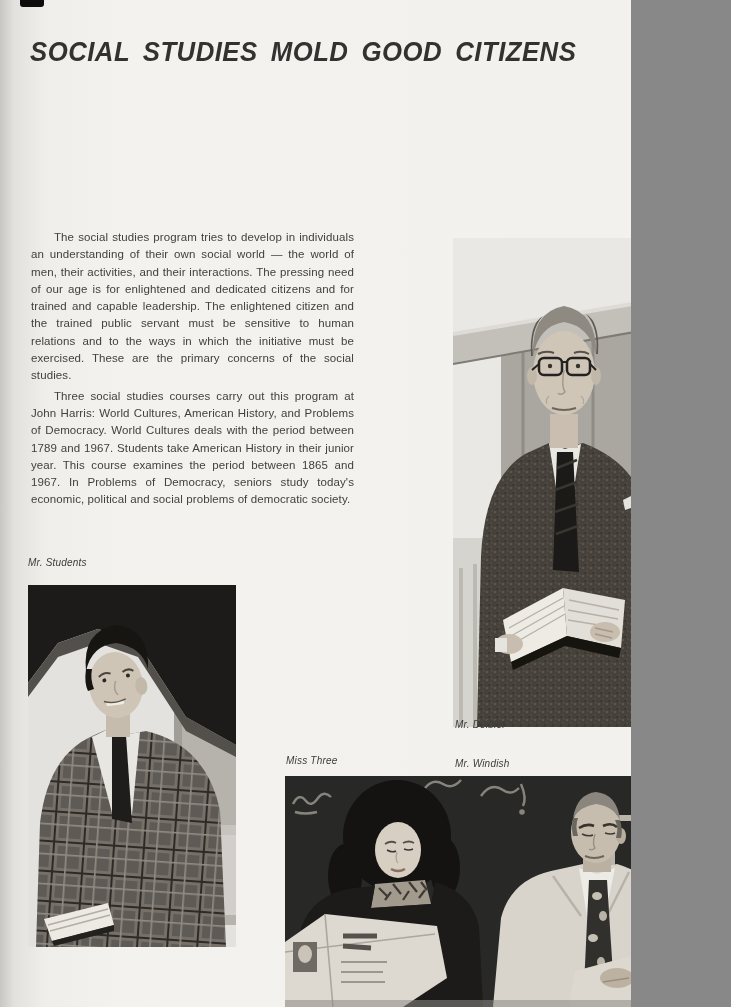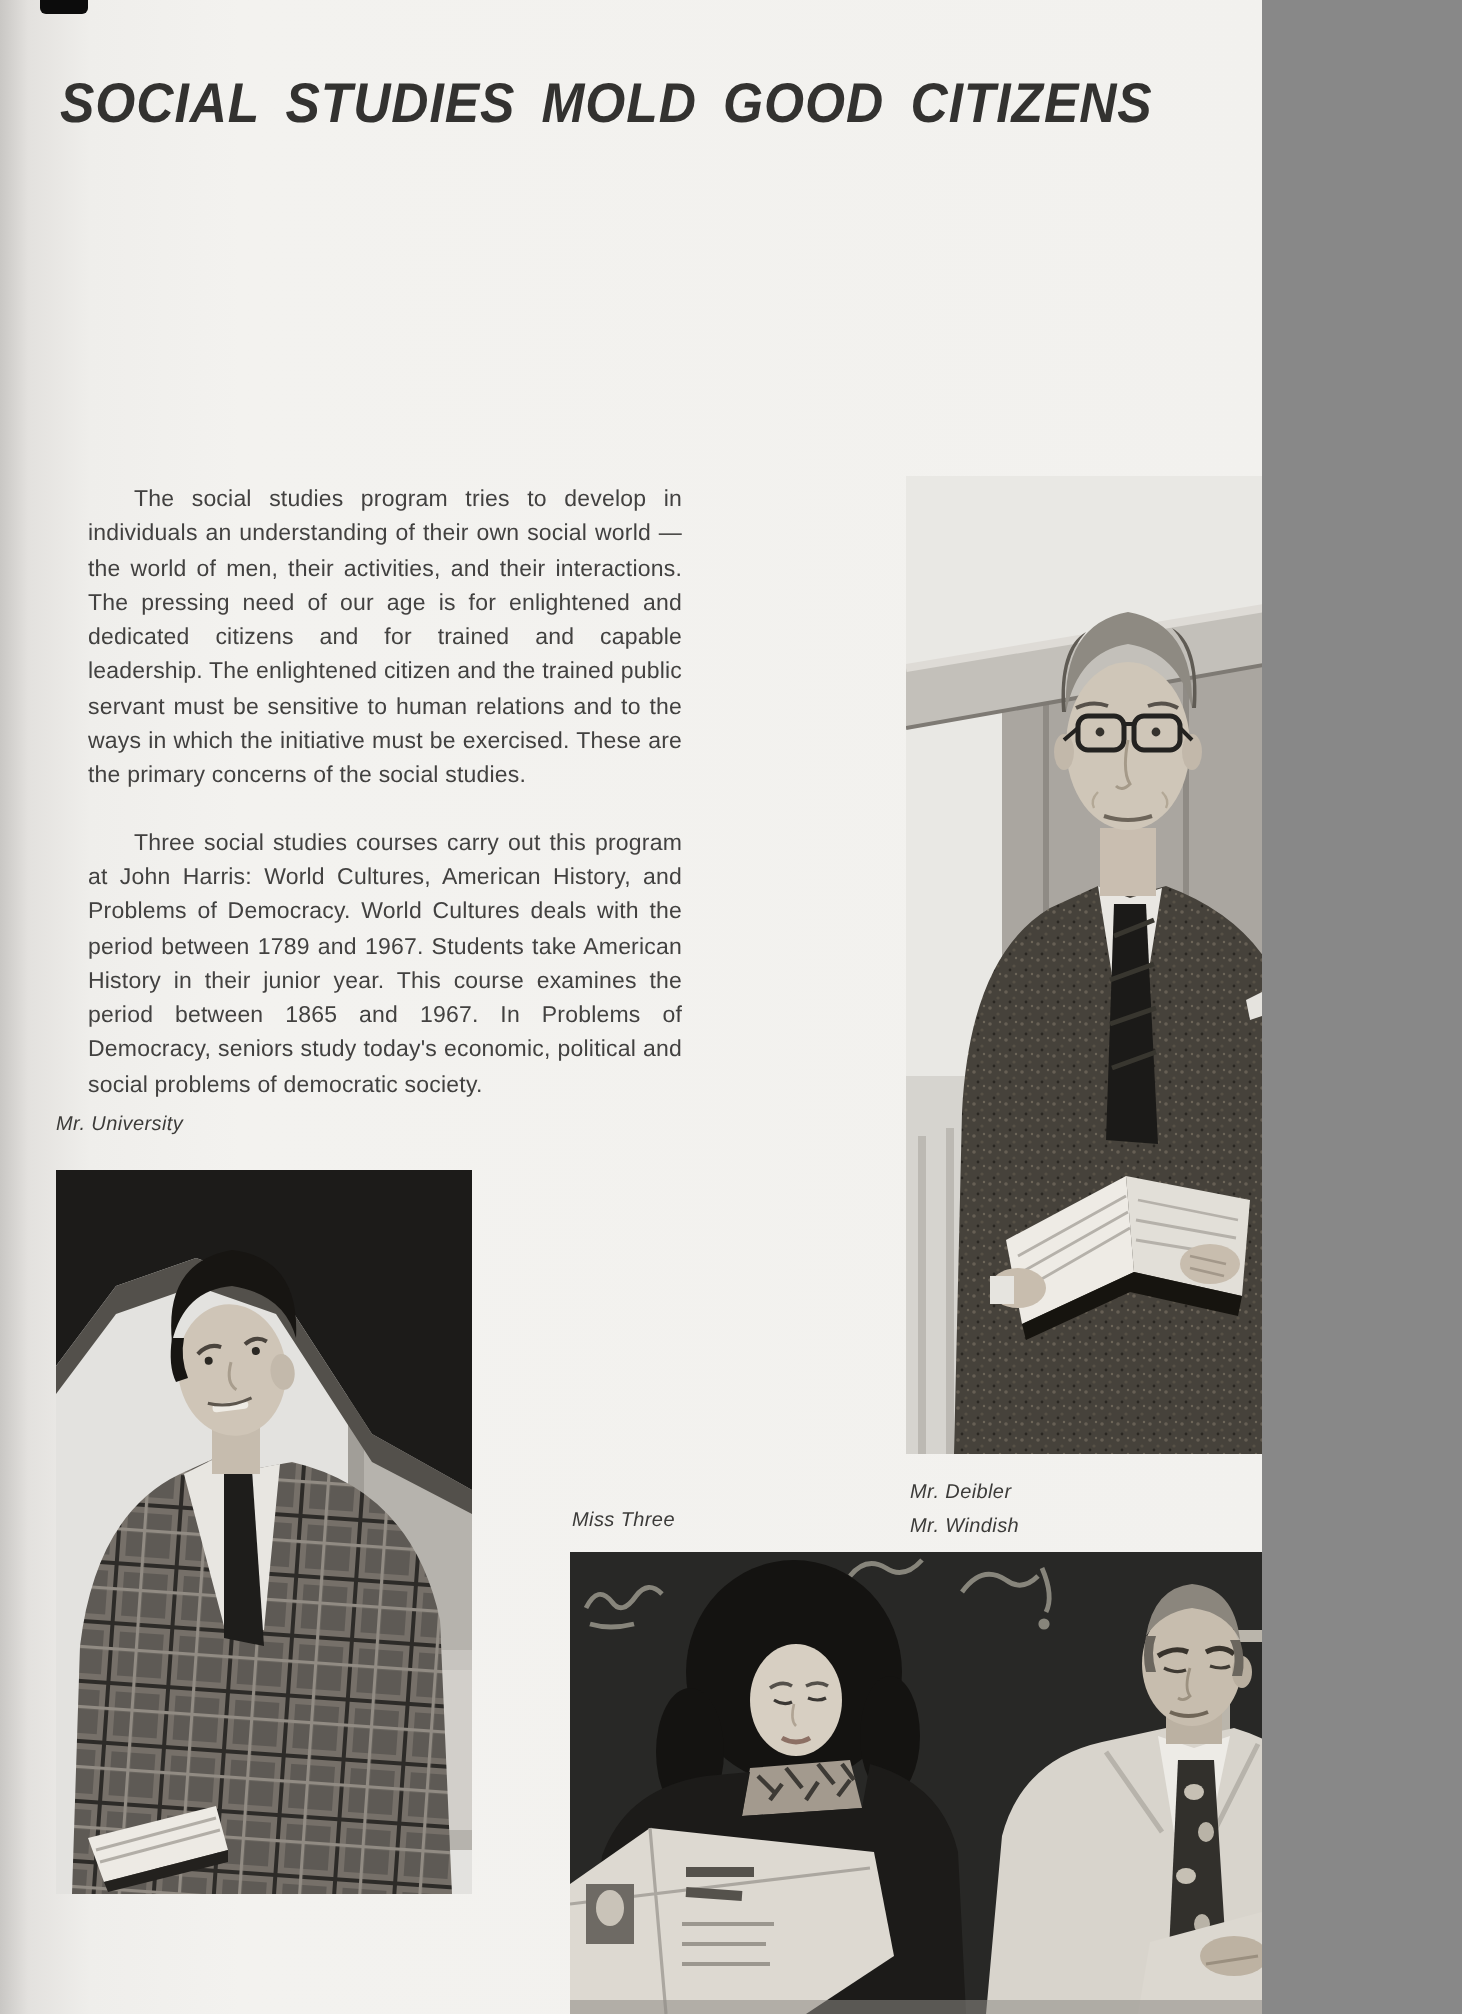--- a/index.html
+++ b/index.html
@@ -20,27 +20,27 @@
     position:absolute;left:30px;top:36px;margin:0;
     font-size:28px;font-weight:bold;font-style:italic;
     letter-spacing:0.5px;word-spacing:6px;color:#333230;
     transform:scaleX(0.92);transform-origin:left top;white-space:nowrap;
   }
   .bodytext{
     position:absolute;left:28px;top:226px;width:329px;
     font-size:11.5px;line-height:17.3px;text-align:justify;
     letter-spacing:0.1px;color:#424140;
   }
-  .bodytext p{margin:16px;text-indent:23px;}
+  .bodytext p{margin:3px;text-indent:23px;}
   .caption-label{
     position:absolute;font-size:10px;font-style:italic;color:#3c3b39;
     letter-spacing:0.2px;white-space:nowrap;
   }
   .lbl-christman{left:28px;top:557px;}
-  .lbl-deibler{left:455px;top:741px;}
+  .lbl-deibler{left:455px;top:719px;}
   .lbl-moran{left:286px;top:755px;}
   .lbl-windish{left:435px;top:758px;margin-left:20px;}
   .credits{
     position:absolute;left:251px;top:634px;width:197px;
     font-size:10px;font-style:italic;line-height:13.6px;
     text-align:justify;color:#3c3b39;letter-spacing:0.1px;
   }
   .photo{position:absolute;overflow:hidden;}
   .photo svg{display:block;}
   .photo-left{left:28px;top:585px;width:208px;height:362px;}
@@ -61,21 +61,21 @@
   <div class="edge-gap"></div>
   <div class="edge-dot"></div>
 
   <h1 class="title">SOCIAL STUDIES MOLD GOOD CITIZENS</h1>
 
   <div class="bodytext">
     <p>The social studies program tries to develop in individuals an understanding of their own social world — the world of men, their activities, and their interactions. The pressing need of our age is for enlightened and dedicated citizens and for trained and capable leadership. The enlightened citizen and the trained public servant must be sensitive to human relations and to the ways in which the initiative must be exercised. These are the primary concerns of the social studies.</p>
     <p>Three social studies courses carry out this program at John Harris: World Cultures, American History, and Problems of Democracy. World Cultures deals with the period between 1789 and 1967. Students take American History in their junior year. This course examines the period between 1865 and 1967. In Problems of Democracy, seniors study today's economic, political and social problems of democratic society.</p>
   </div>
 
-  <div class="caption-label lbl-christman">Mr. University</div>
+  <div class="caption-label lbl-christman">Mr. Students</div>
 
   <div class="photo photo-left">
     <svg width="208" height="362" viewBox="0 0 208 362" xmlns="http://www.w3.org/2000/svg">
       <defs>
         <pattern id="plaid" width="30" height="30" patternUnits="userSpaceOnUse" patternTransform="rotate(4)">
           <rect width="30" height="30" fill="#5e5a55"></rect>
           <rect y="10" width="30" height="8" fill="#767069"></rect>
           <rect x="10" width="8" height="30" fill="#767069"></rect>
           <rect y="13" width="30" height="2" fill="#2d2b28"></rect>
           <rect x="13" width="2" height="30" fill="#2d2b28"></rect>

